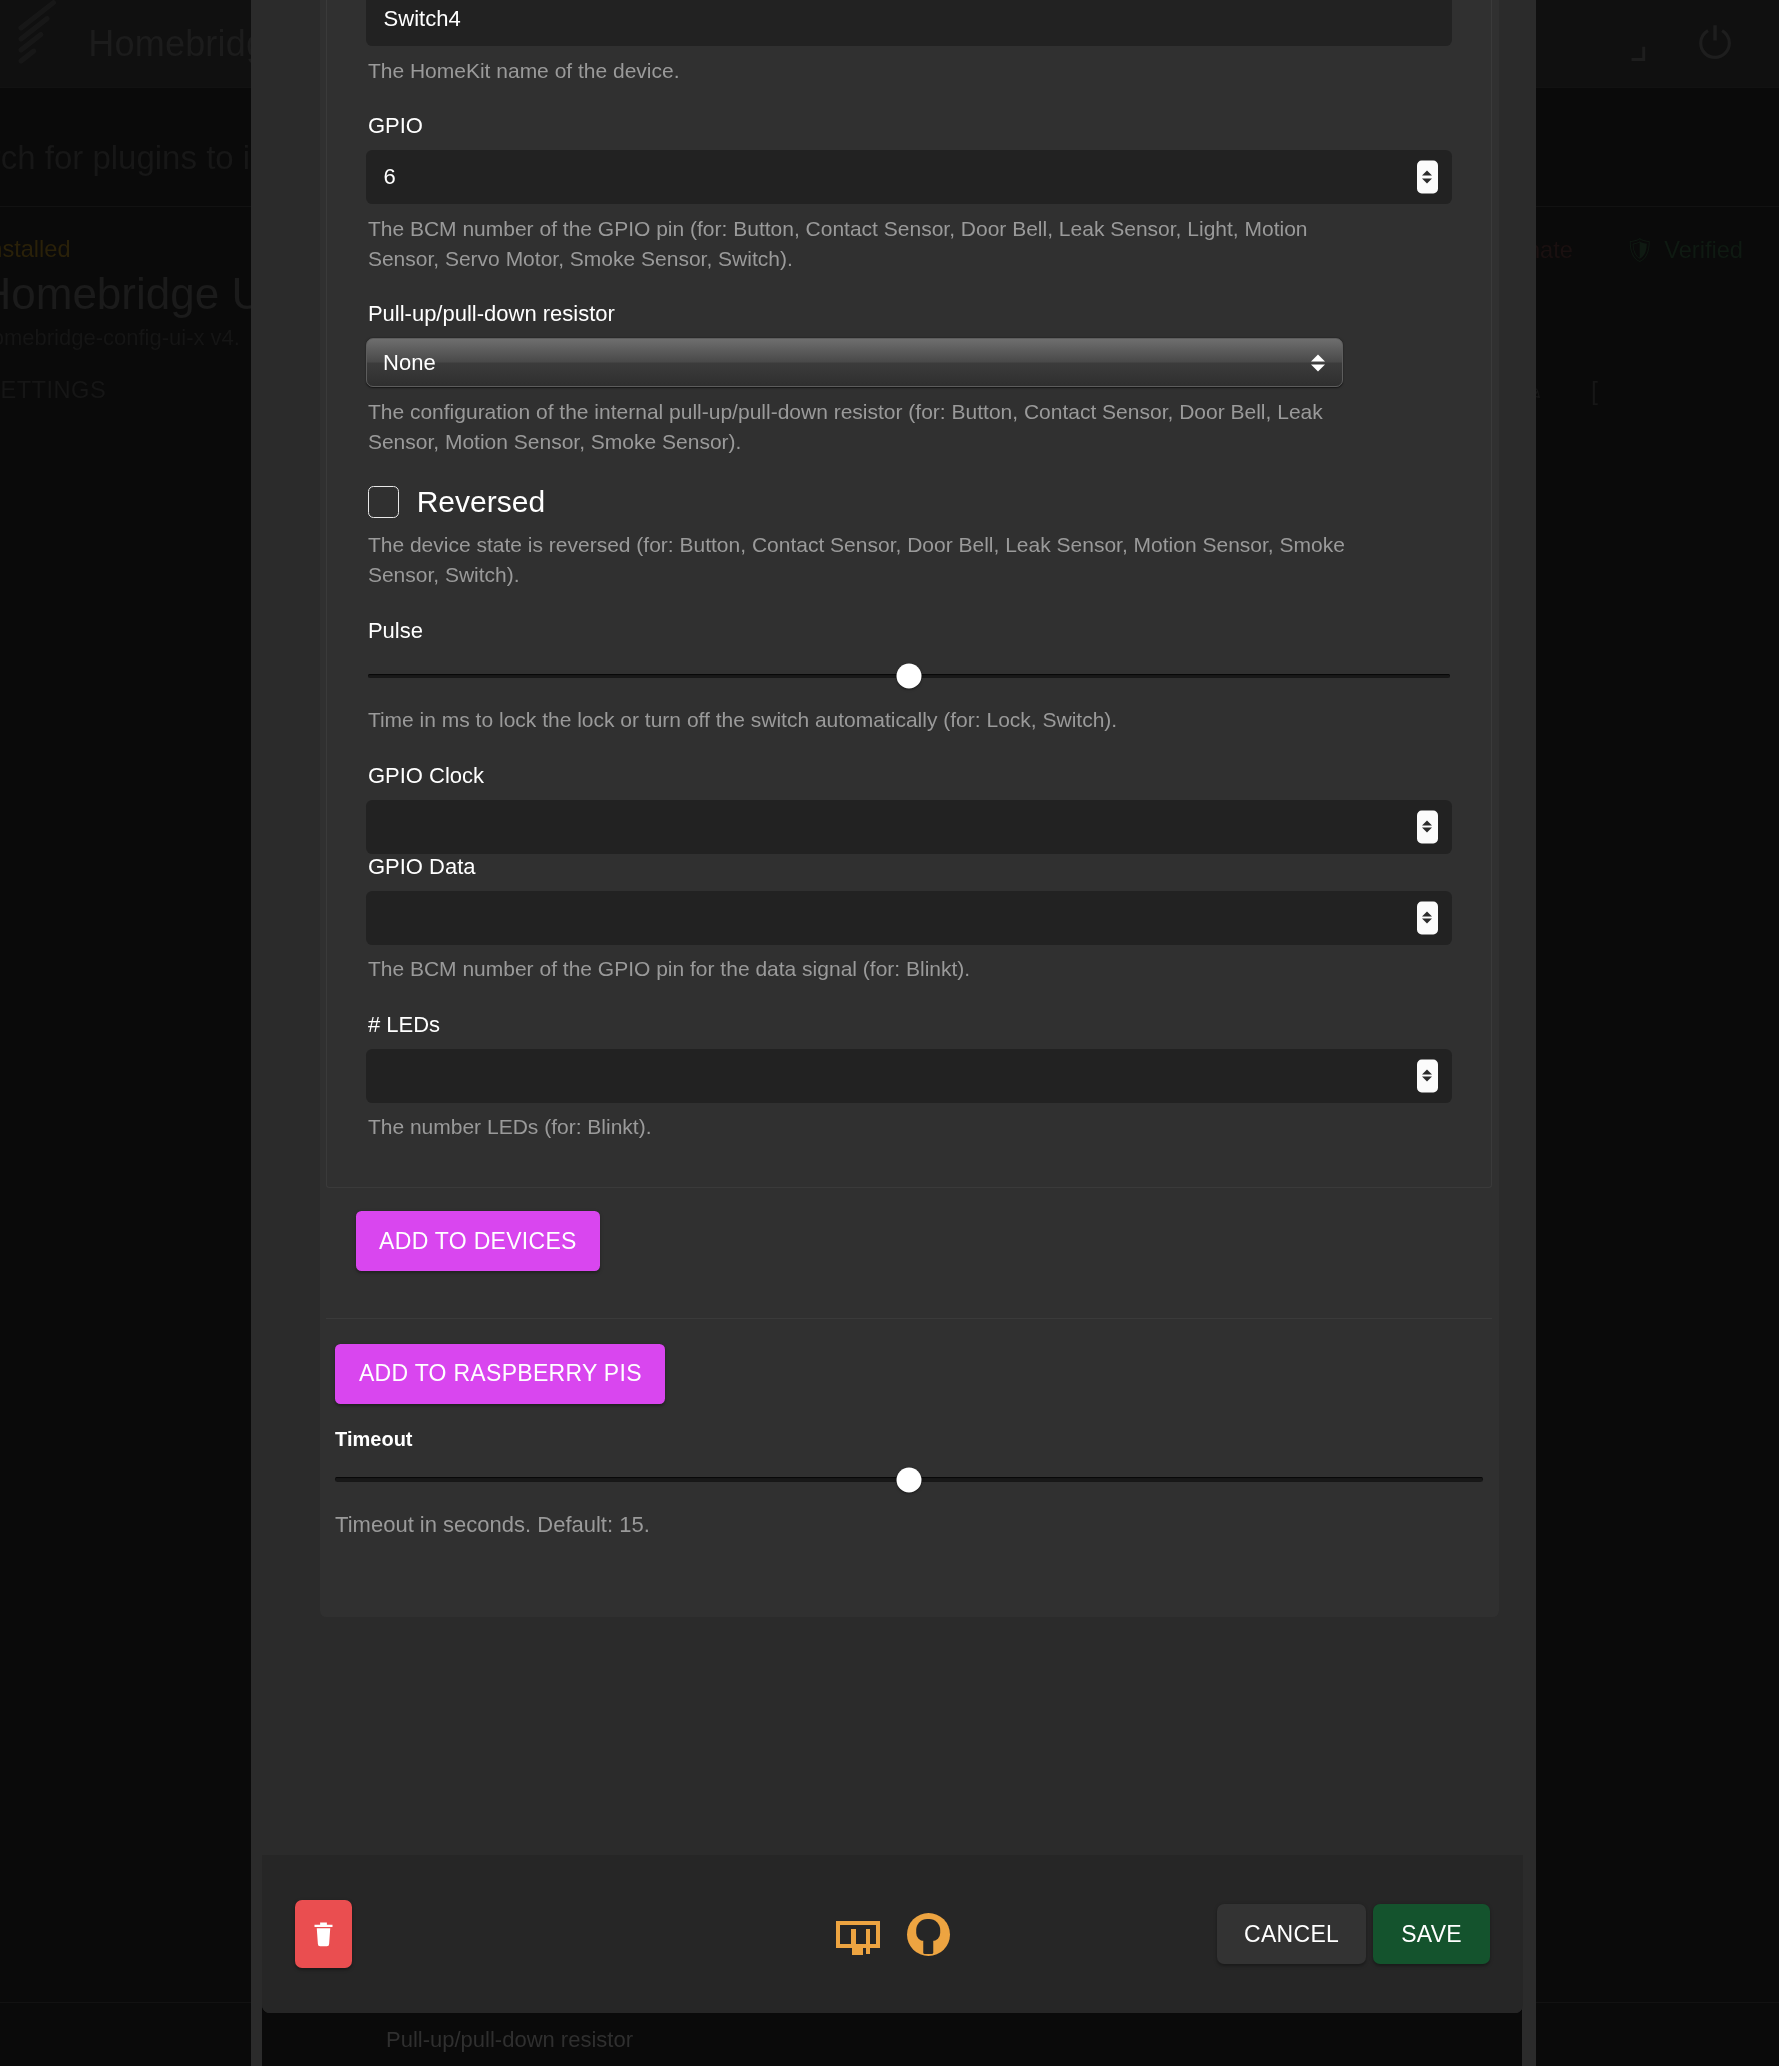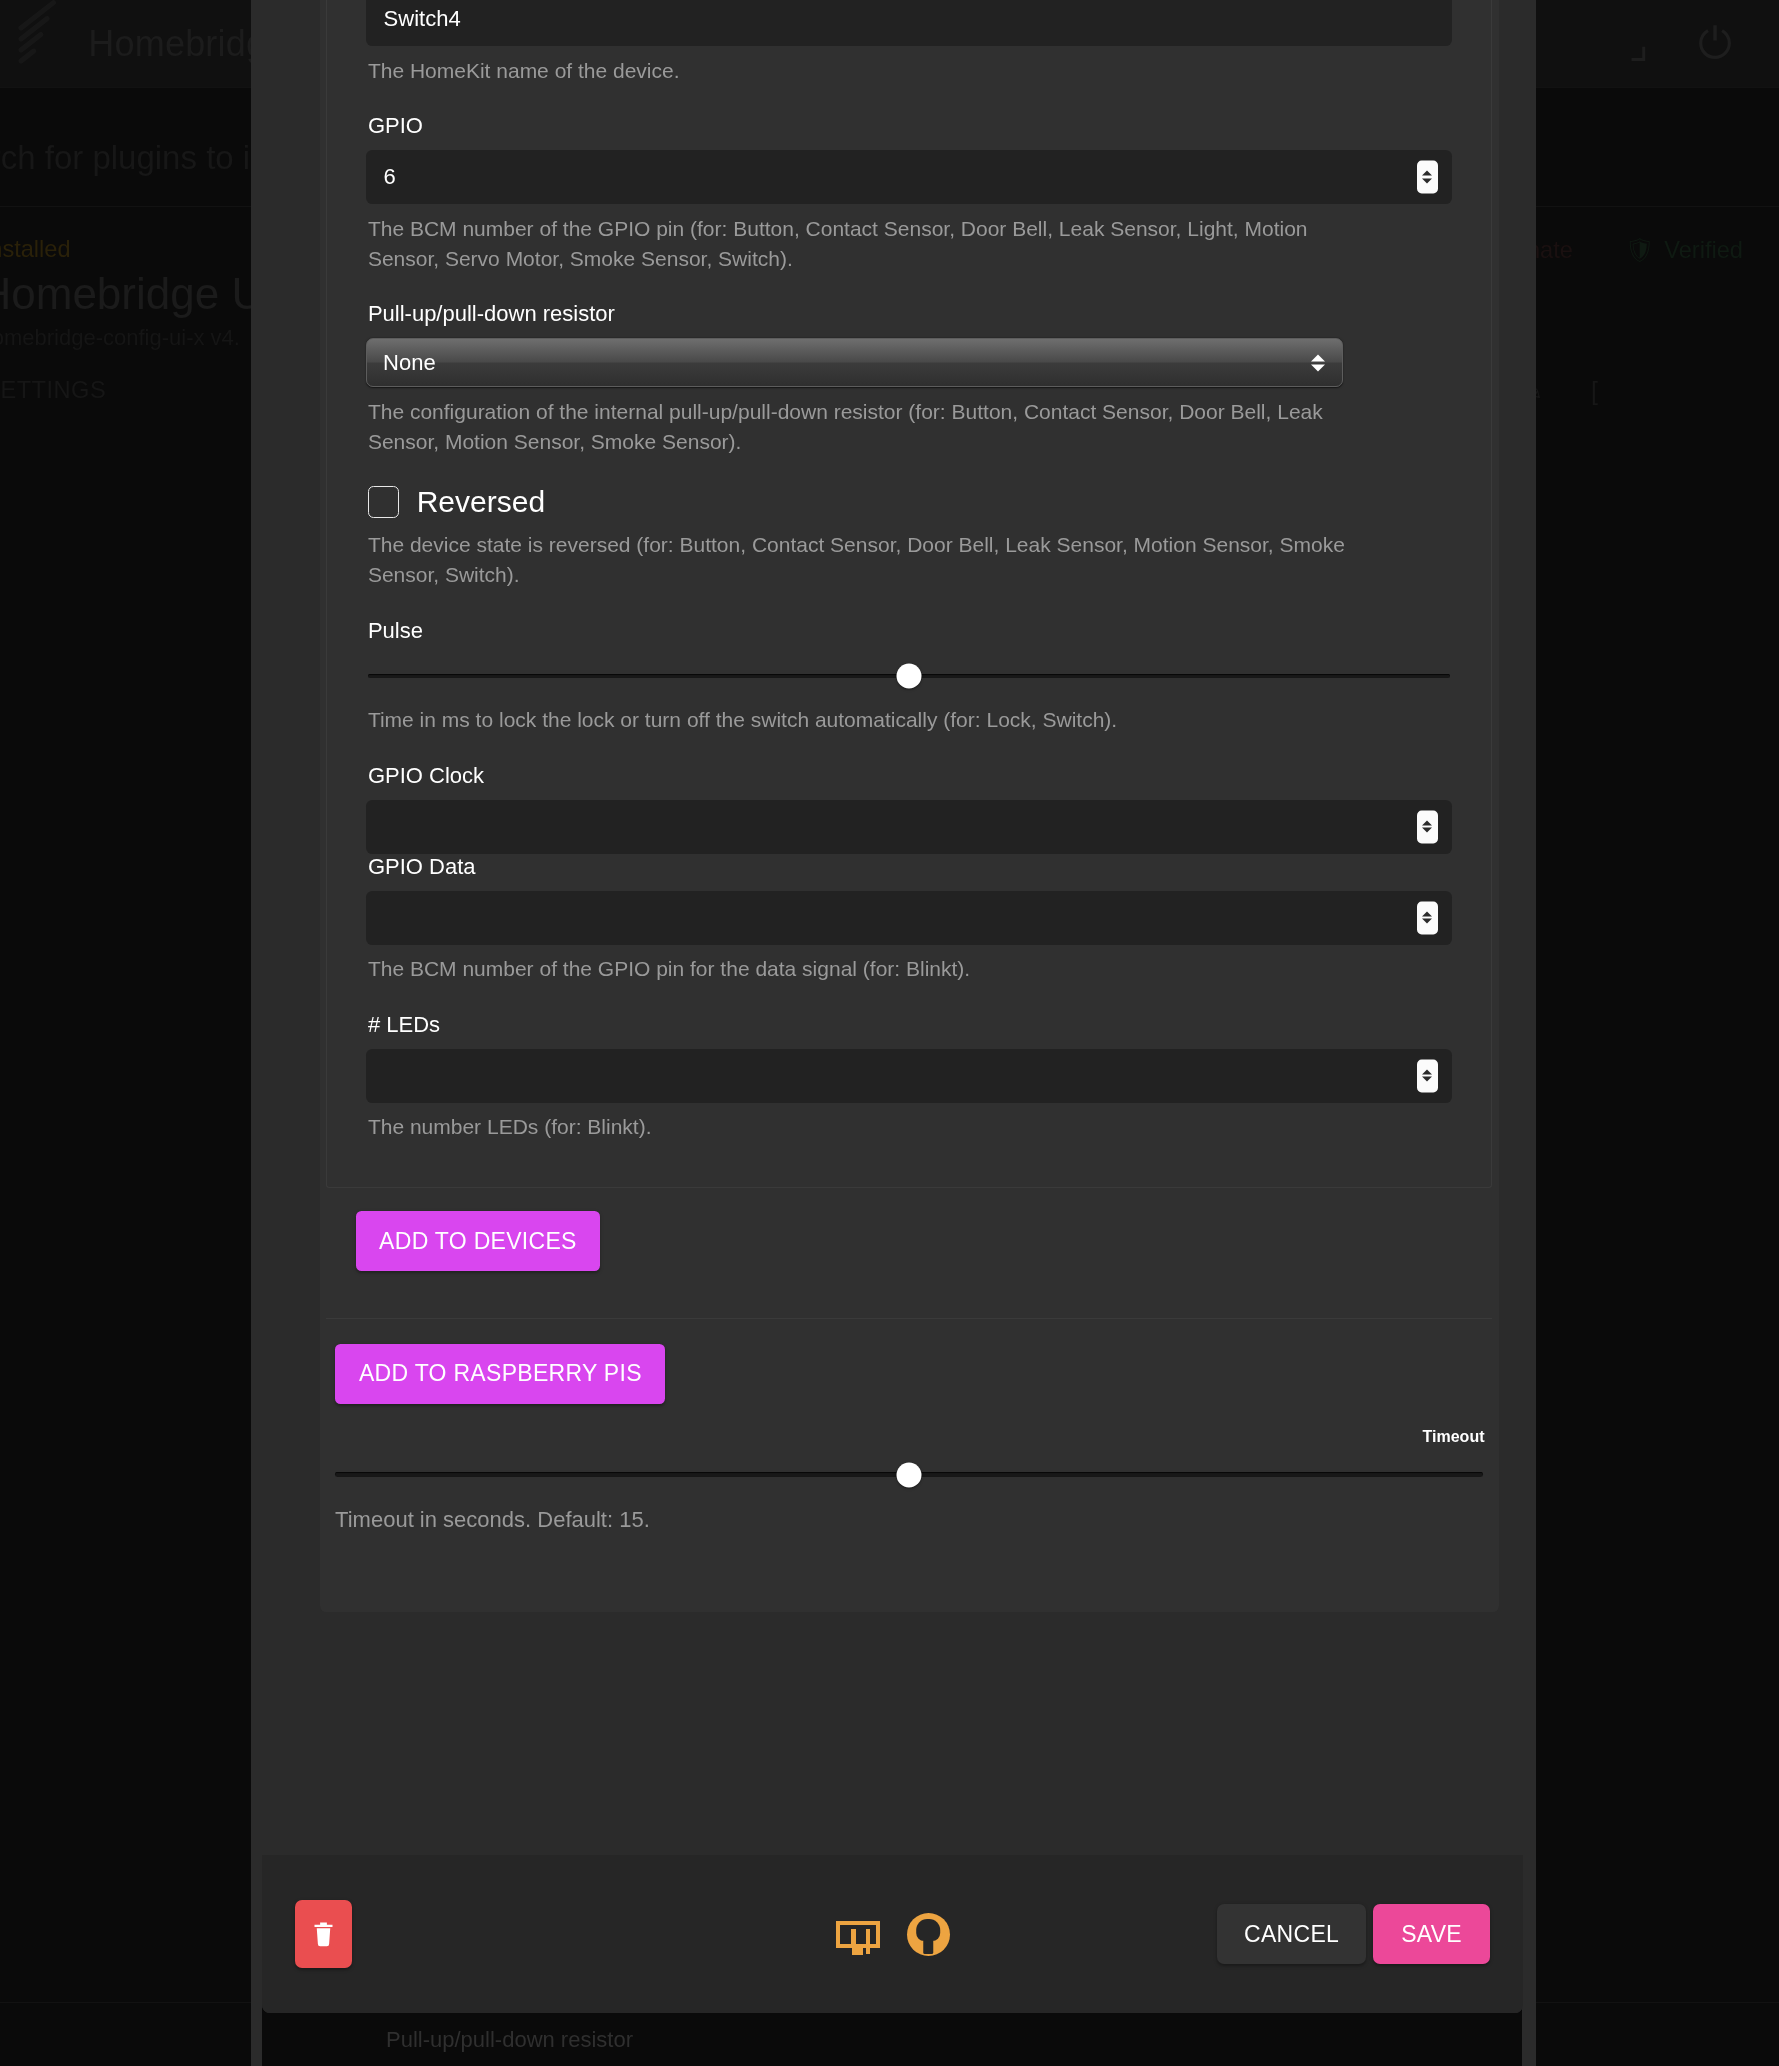--- a/index.html
+++ b/index.html
@@ -181,21 +181,21 @@
     display: inline-flex; align-items: center; justify-content: center;
     background: #d946ef; color: #fff; border: 0; border-radius: 5.5px;
     font-size: 23px; letter-spacing: 0.3px; padding: 0 23.6px; height: 60px;
     box-shadow: 0 1.6px 3.2px rgba(0,0,0,.35); cursor: pointer;
     font-family: "Liberation Sans", sans-serif;
   }
   .add-devices-row { padding: 23.6px 0 0 36px; }
   .add-pis-row { padding: 25px 0 0 15.8px; }
 
   .outer-field { padding: 0 14px; }
-  .outer-label { font-size: 16px; color: #fff; margin: 23.6px 0 7.9px 1.6px; font-weight: bold; text-align: right; }
+  .outer-label { font-size: 20px; color: #fff; margin: 23.6px 0 7.9px 1.6px; font-weight: bold; }
   .outer-help { font-size: 22px; color: #9a9a9a; margin: 12.6px 0 0 1.6px; }
 
   
   .modal-footer {
     flex: 0 0 auto; height: 158px; background: #262626;
     display: flex; align-items: center; padding: 0 33px; position: relative;
   }
   .trash-btn {
     width: 57px; height: 68px; background: #ea4e50; border-radius: 7px;
     display: flex; align-items: center; justify-content: center;
@@ -229,21 +229,21 @@
     width:9.5px; height:14px; background:#262626; border-radius:1.6px;
   }
   .footer-right { margin-left: auto; display: flex; align-items: center; gap: 7px; }
   .btn-cancel {
     background: #333333; color: #fff; border: 0; border-radius: 7px;
     height: 60px; padding: 0 27px; font-size: 23px; letter-spacing:0.3px; cursor:pointer;
     box-shadow: 0 1.6px 3.2px rgba(0,0,0,.35);
     font-family: "Liberation Sans", sans-serif;
   }
   .btn-save {
-    background: #ec4899; color: #fff; border: 0; border-radius: 7px;
+    background: #14532d; color: #fff; border: 0; border-radius: 7px;
     height: 60px; padding: 0 28px; font-size: 23px; letter-spacing:0.3px; cursor:pointer;
     box-shadow: 0 1.6px 3.2px rgba(0,0,0,.35);
     font-family: "Liberation Sans", sans-serif;
   }
 </style>
 </head>
 <body>
 
 <div class="backdrop">
   <div class="bg-topbar">

